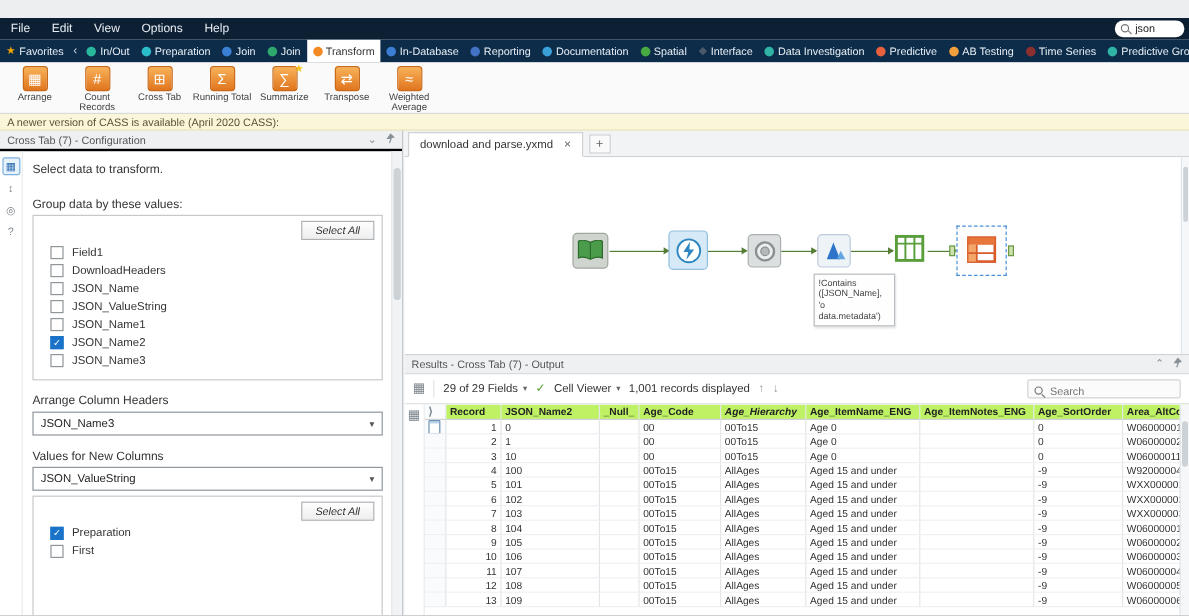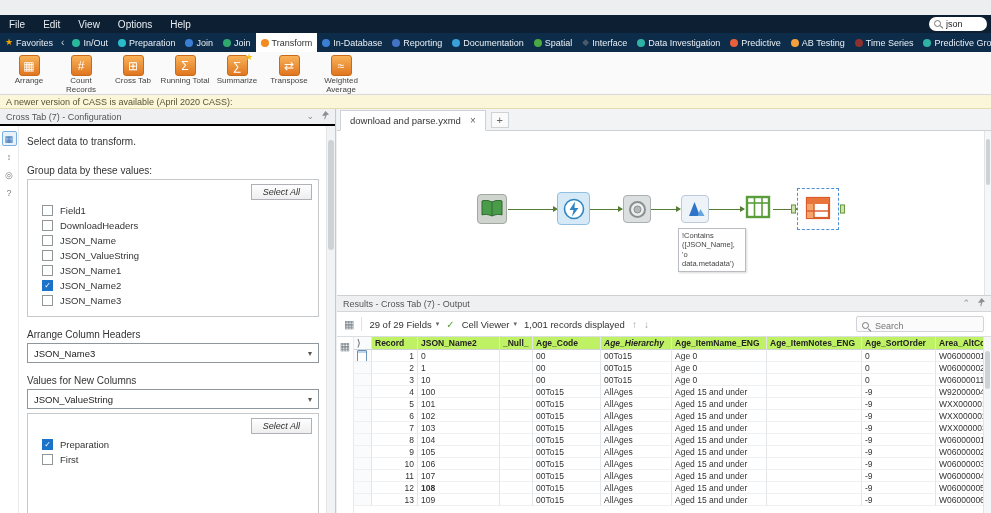--- a/index.html
+++ b/index.html
@@ -598,21 +598,21 @@
               <div class="gcell" style="width: 68px;">00To15</div>
               <div class="gcell" style="width: 71px;">AllAges</div>
               <div class="gcell" style="width: 95px;">Aged 15 and under</div>
               <div class="gcell" style="width: 95px;"></div>
               <div class="gcell" style="width: 74px;">-9</div>
               <div class="gcell" style="width: 78px;">W06000004</div>
             </div>
             <div class="grow">
               <div class="gcell corner" style="width: 18px;"></div>
               <div class="gcell num" style="width: 46px;">12</div>
-              <div class="gcell" style="width: 82px; font-weight: bold;">108</div>
+              <div class="gcell" style="width: 82px;">108</div>
               <div class="gcell" style="width: 33px;"></div>
               <div class="gcell" style="width: 68px;">00To15</div>
               <div class="gcell" style="width: 71px;">AllAges</div>
               <div class="gcell" style="width: 95px;">Aged 15 and under</div>
               <div class="gcell" style="width: 95px;"></div>
               <div class="gcell" style="width: 74px;">-9</div>
               <div class="gcell" style="width: 78px;">W06000005</div>
             </div>
             <div class="grow">
               <div class="gcell corner" style="width: 18px;"></div>

